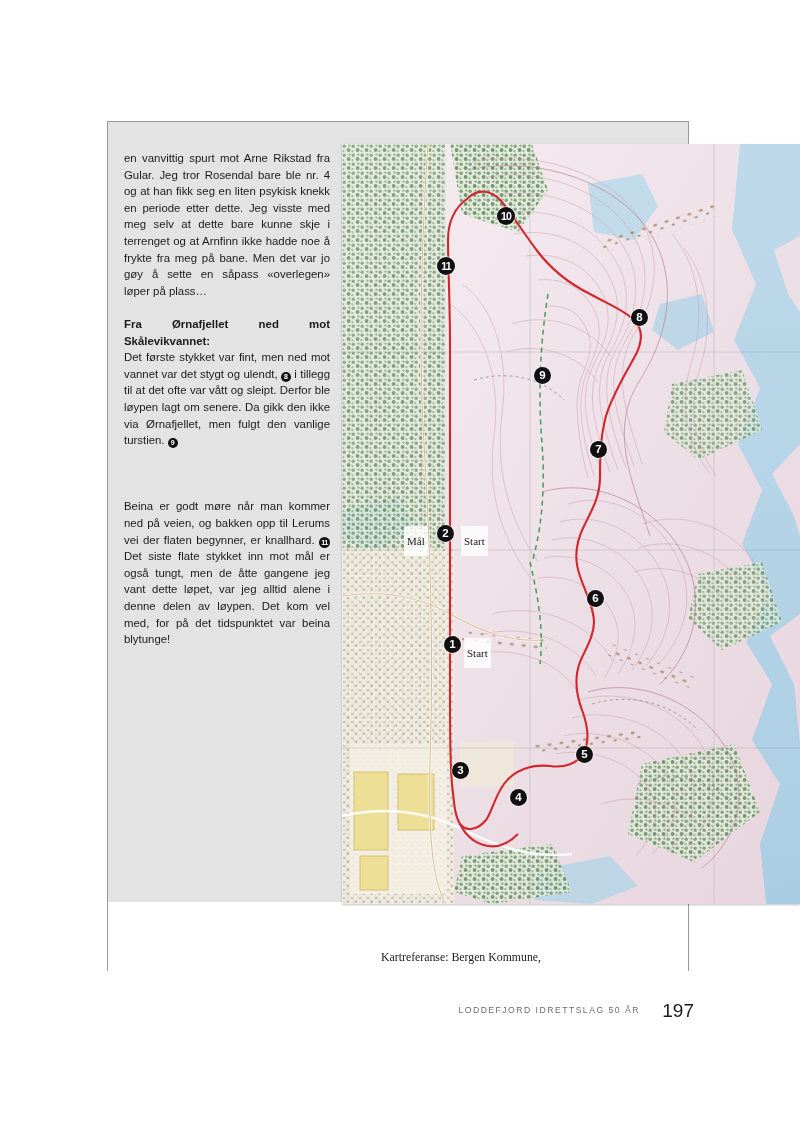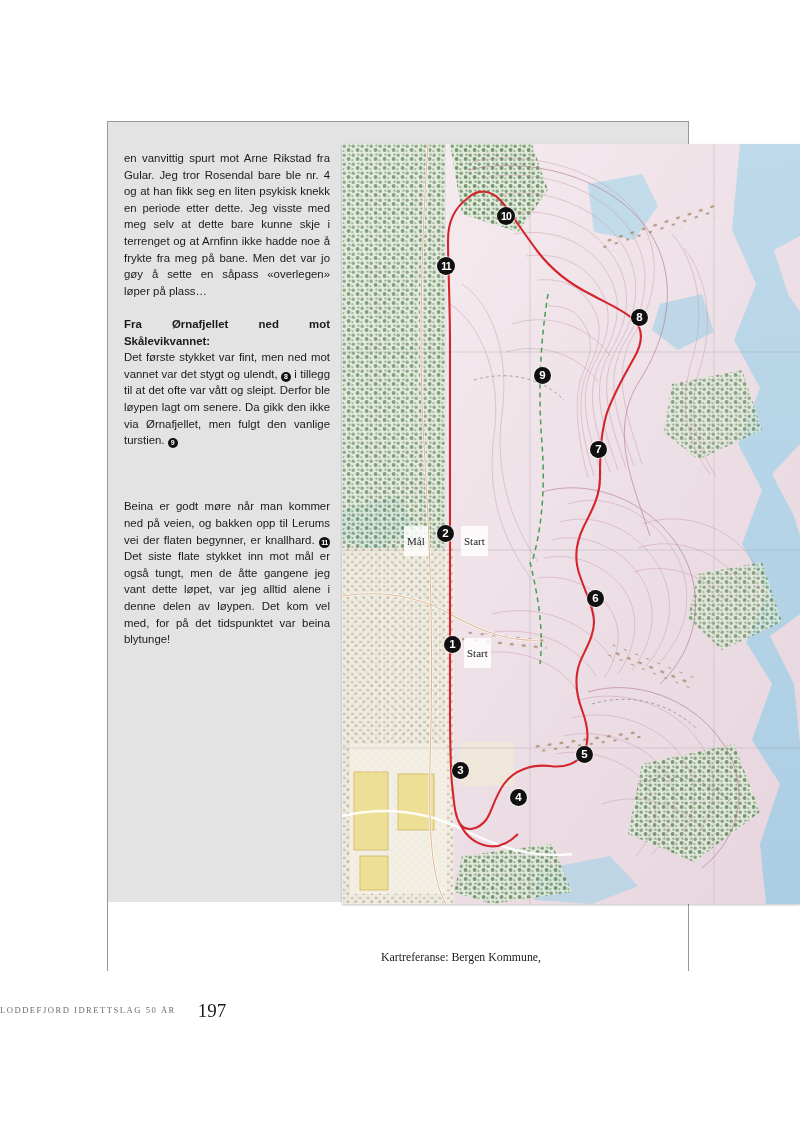--- a/index.html
+++ b/index.html
@@ -139,22 +139,22 @@
     margin-left: 36px;
   }
   #map-caption div { white-space: nowrap; }
 
   
   #footer {
     position: absolute;
     left: 0;
     top: 1000px;
     width: 694px;
+    text-align: right;
     z-index: 8;
-    font-family: Liberation Serif, serif;
   }
   #footer-text {
     display: inline-block;
     font-size: 8.6px;
     letter-spacing: 1.5px;
     color: #6d6d6d;
     vertical-align: 4px;
   }
   #footer-page {
     display: inline-block;

